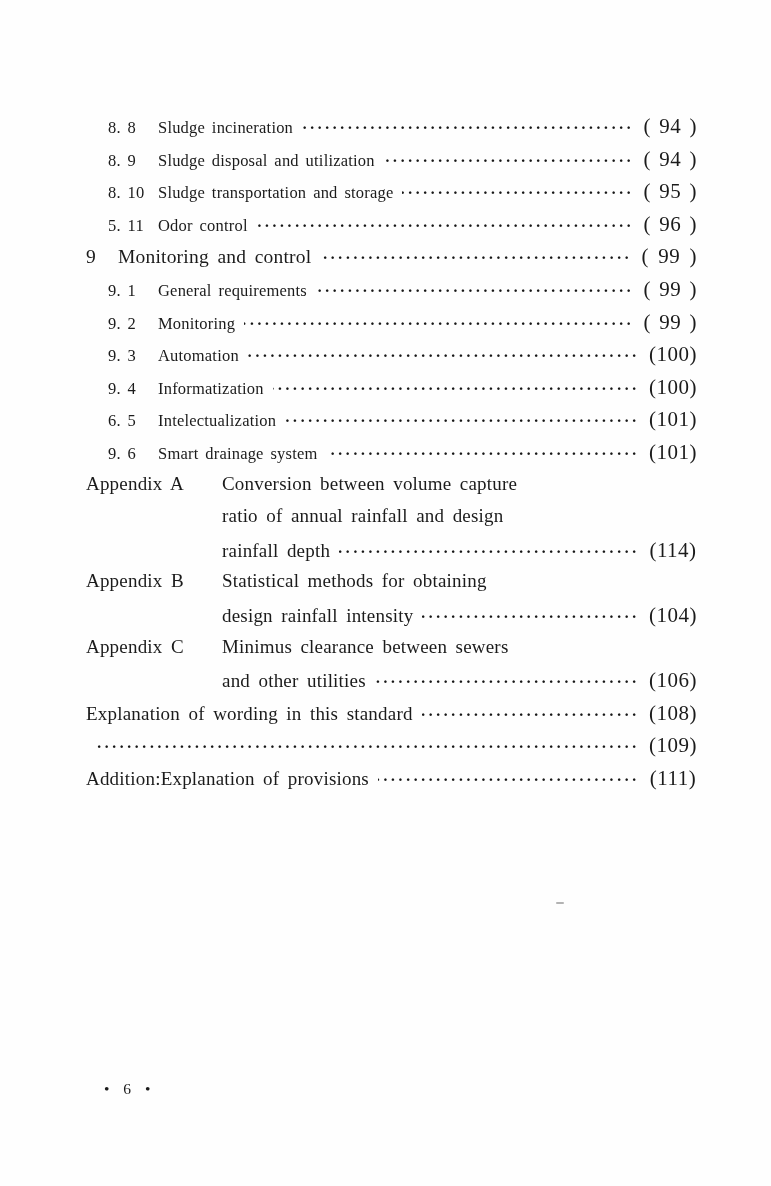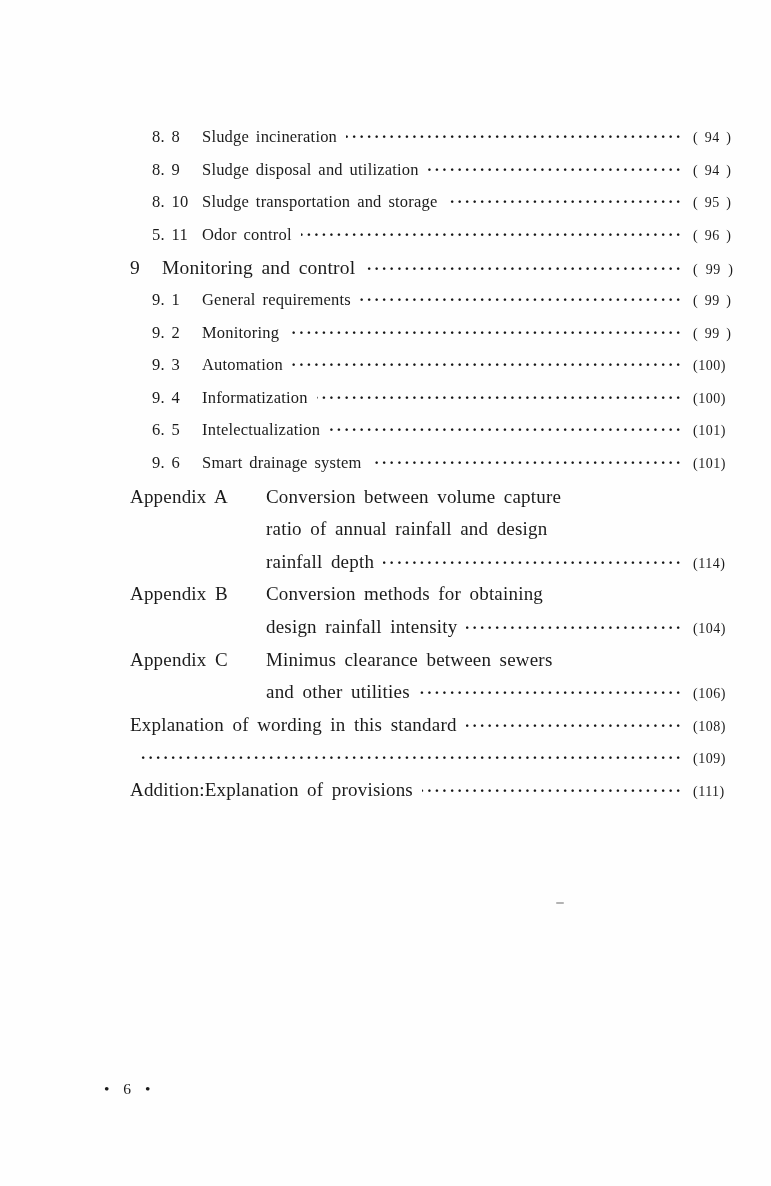--- a/index.html
+++ b/index.html
@@ -6,23 +6,22 @@
   html, body { width:771px; height:1186px; }
   body {
     background:#fefefe;
     font-family:"Liberation Serif", serif;
     color:#1b1b1b;
     position:relative;
     overflow:hidden;
   }
   .toc {
     position:absolute;
-    left:86px; top:127px;
+    left:86px; top:114px;
     width:611px;
-    margin-left:44px;
   }
   .row {
     display:flex;
     align-items:baseline;
     height:32.6px;
     white-space:nowrap;
   }
   .row.sub { font-size:16.5px; word-spacing:2.5px; letter-spacing:0.2px; padding-left:22px; }
   .row.section { font-size:19.5px; word-spacing:3.5px; letter-spacing:0.2px; }
   .row.appendix, .row.top { font-size:19px; word-spacing:3.5px; letter-spacing:0.2px; }
@@ -41,22 +40,22 @@
   }
   .leader::after {
     content:"····································································································································";
     font-size:16px;
     font-weight:700;
     letter-spacing:2.2px;
     color:#161616;
   }
   .page-num {
     flex:0 0 48px;
-    text-align:left;
-    font-size:14px;
+    text-align:center;
+    font-size:21px;
     letter-spacing:0.5px;
   }
   .footer {
     position:absolute;
     left:104px; top:1080px;
     font-size:15.5px;
     letter-spacing:5px;
   }
   .artifact {
     position:absolute;
@@ -157,21 +156,21 @@
     <span class="title">ratio of annual rainfall and design</span>
   </div>
   <div class="row appendix cont">
     <span class="title">rainfall depth</span>
     <span class="leader"></span>
     <span class="page-num">(114)</span>
   </div>
 
   <div class="row appendix">
     <span class="num">Appendix B</span>
-    <span class="title">Conversion methods for obtaining</span>
+    <span class="title">Statistical methods for obtaining</span>
   </div>
   <div class="row appendix cont">
     <span class="title">design rainfall intensity</span>
     <span class="leader"></span>
     <span class="page-num">(104)</span>
   </div>
 
   <div class="row appendix">
     <span class="num">Appendix C</span>
     <span class="title">Minimus clearance between sewers</span>

